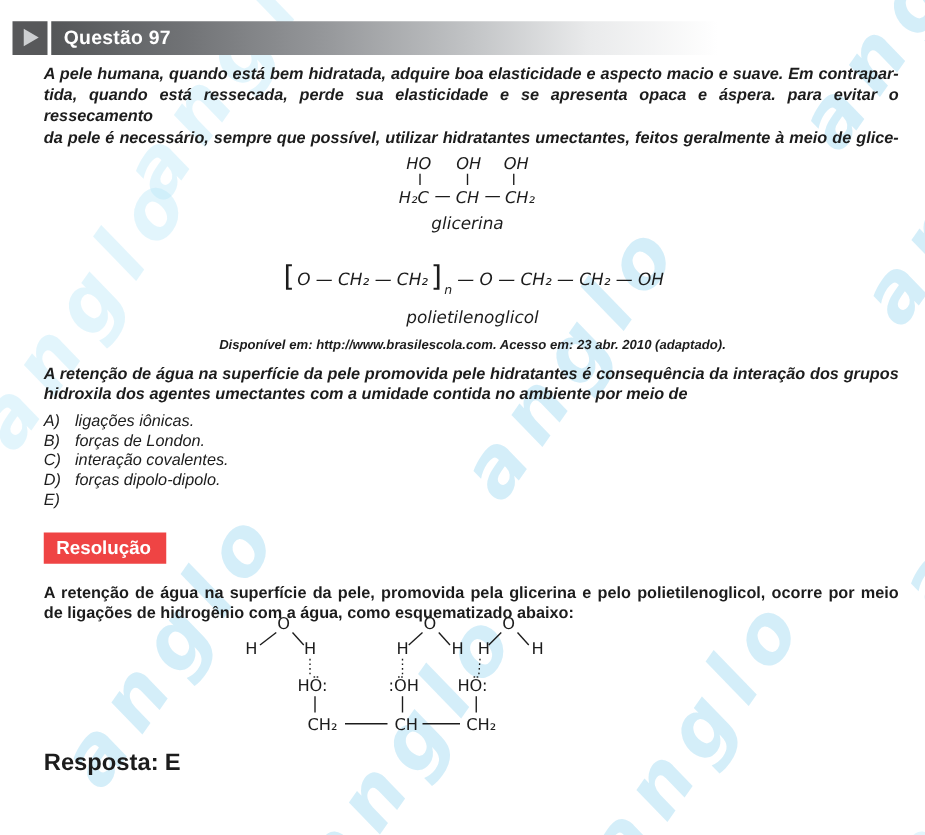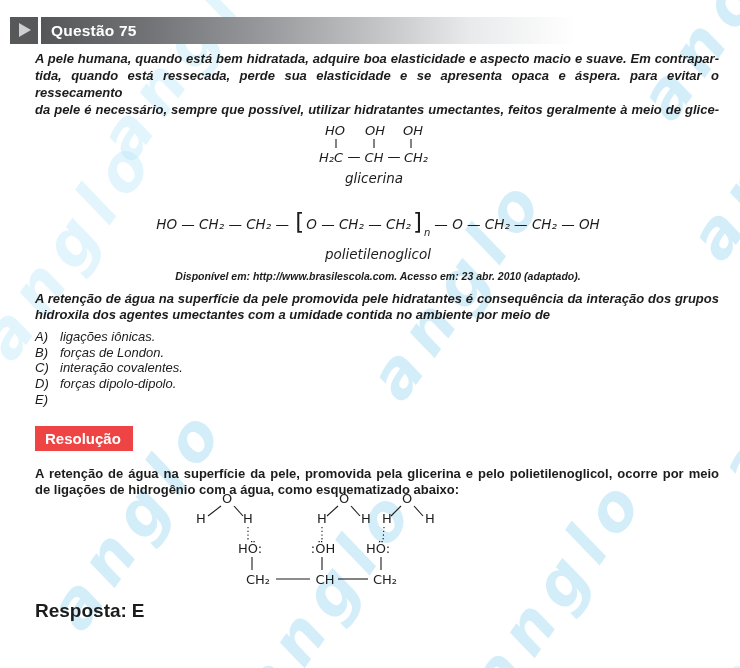--- a/index.html
+++ b/index.html
@@ -104,21 +104,21 @@
   <span class="wm" style="left:430px;top:550px;">anglo</span>
   <span class="wm lite" style="left:670px;top:560px;">anglo</span>
 
   <div class="content">
 
     <div class="qbar">
       <div class="icon-box">
         <div class="tri"></div>
       </div>
       <div class="bar">
-        <span class="title">Questão 75</span>
+        <span class="title">Questão 97</span>
       </div>
     </div>
 
     <div id="intro" class="tblock ital">
       <div class="line fill">A pele humana, quando está bem hidratada, adquire boa elasticidade e aspecto macio e suave. Em contrapar-</div>
       <div class="line fill">tida, quando está ressecada, perde sua elasticidade e se apresenta opaca e áspera. para evitar o ressecamento</div>
       <div class="line fill">da pele é necessário, sempre que possível, utilizar hidratantes umectantes, feitos geralmente à meio de glice-</div>
     </div>
 
     <svg id="glycerin" width="150" height="70" viewBox="0 0 150 70">
@@ -130,21 +130,20 @@
       <line x1="111" y1="19" x2="111" y2="28" stroke="#1c1c1c" stroke-width="1.1"></line>
       <text class="chem-it" x="31" y="42" font-size="13" text-anchor="middle">H₂C</text>
       <text class="chem-it" x="54" y="41" font-size="13" text-anchor="middle">—</text>
       <text class="chem-it" x="74" y="42" font-size="13" text-anchor="middle">CH</text>
       <text class="chem-it" x="94" y="41" font-size="13" text-anchor="middle">—</text>
       <text class="chem-it" x="116" y="42" font-size="13" text-anchor="middle">CH₂</text>
       <text class="chem-it" x="74" y="63" font-size="13.5" text-anchor="middle">glicerina</text>
     </svg>
 
     <div id="peg">
-      <span>HO — CH₂ — CH₂ — </span>
       <span class="bracket">[</span>
       <span>O — CH₂ — CH₂</span>
       <span class="bracket">]</span>
       <span class="subn">n</span>
       <span>— O — CH₂ — CH₂ — OH</span>
     </div>
     <div id="peg-label">polietilenoglicol</div>
     <div id="source">Disponível em: http://www.brasilescola.com. Acesso em: 23 abr. 2010 (adaptado).</div>
 
     <div id="question" class="tblock ital">

